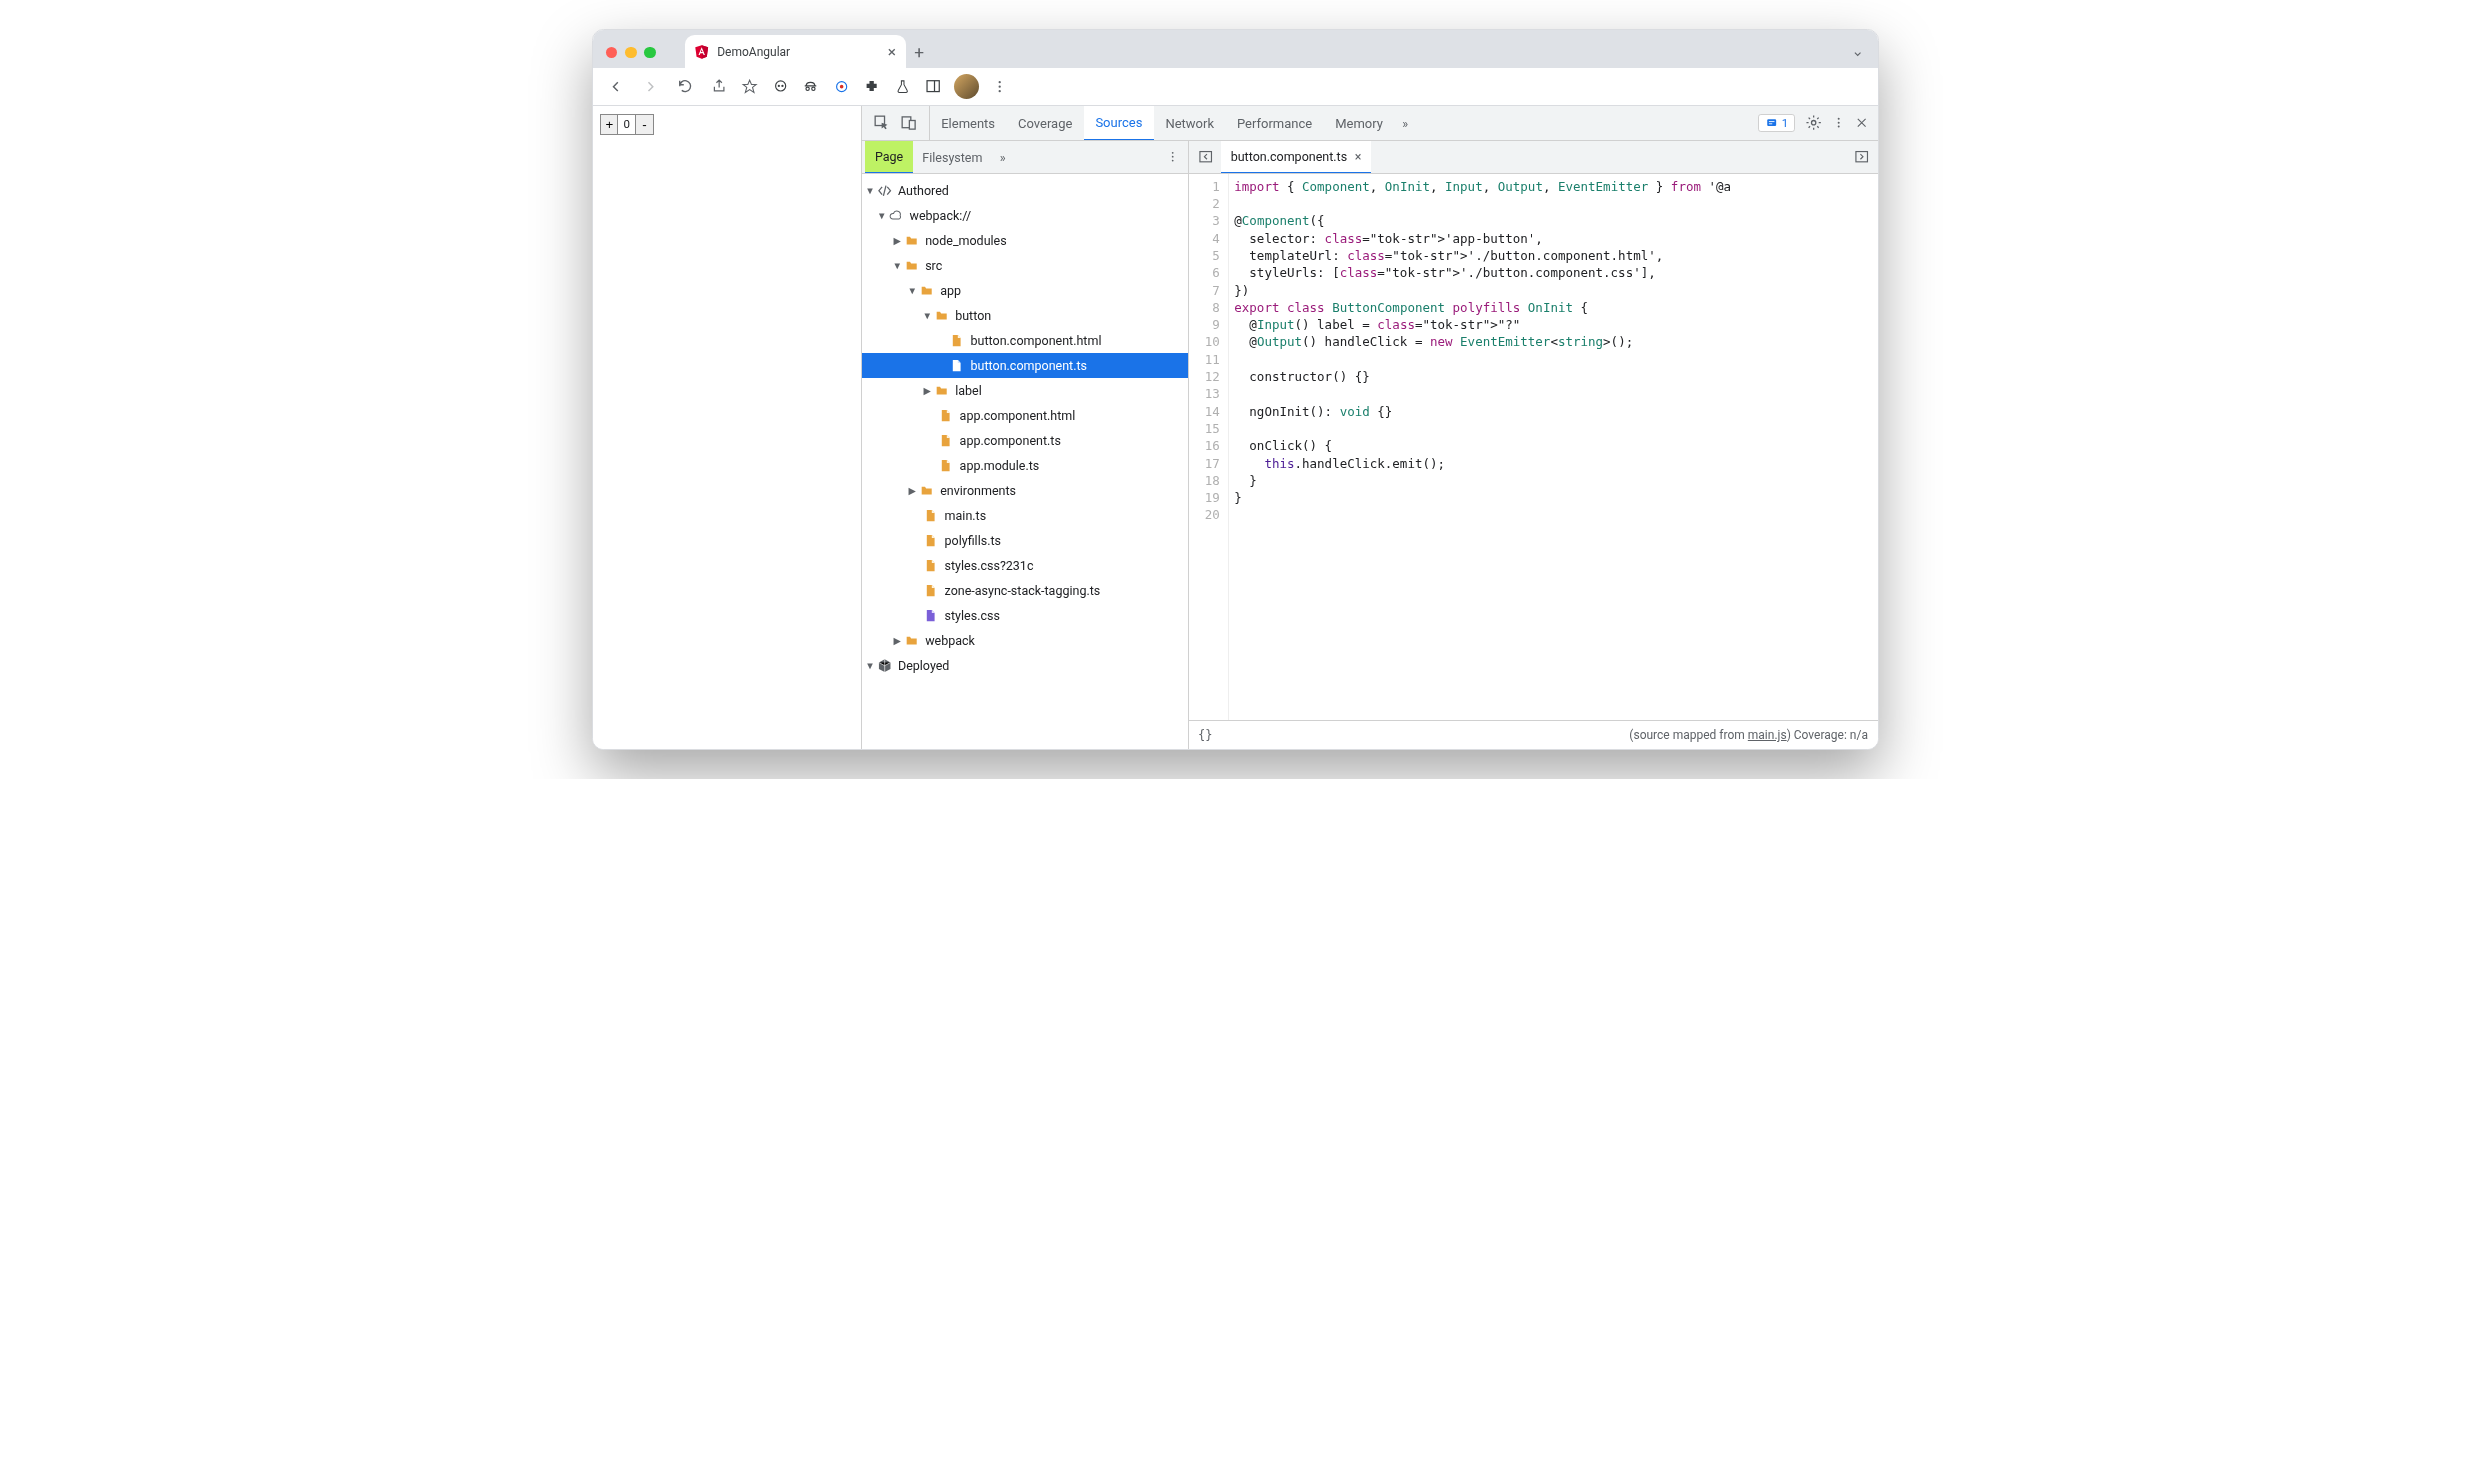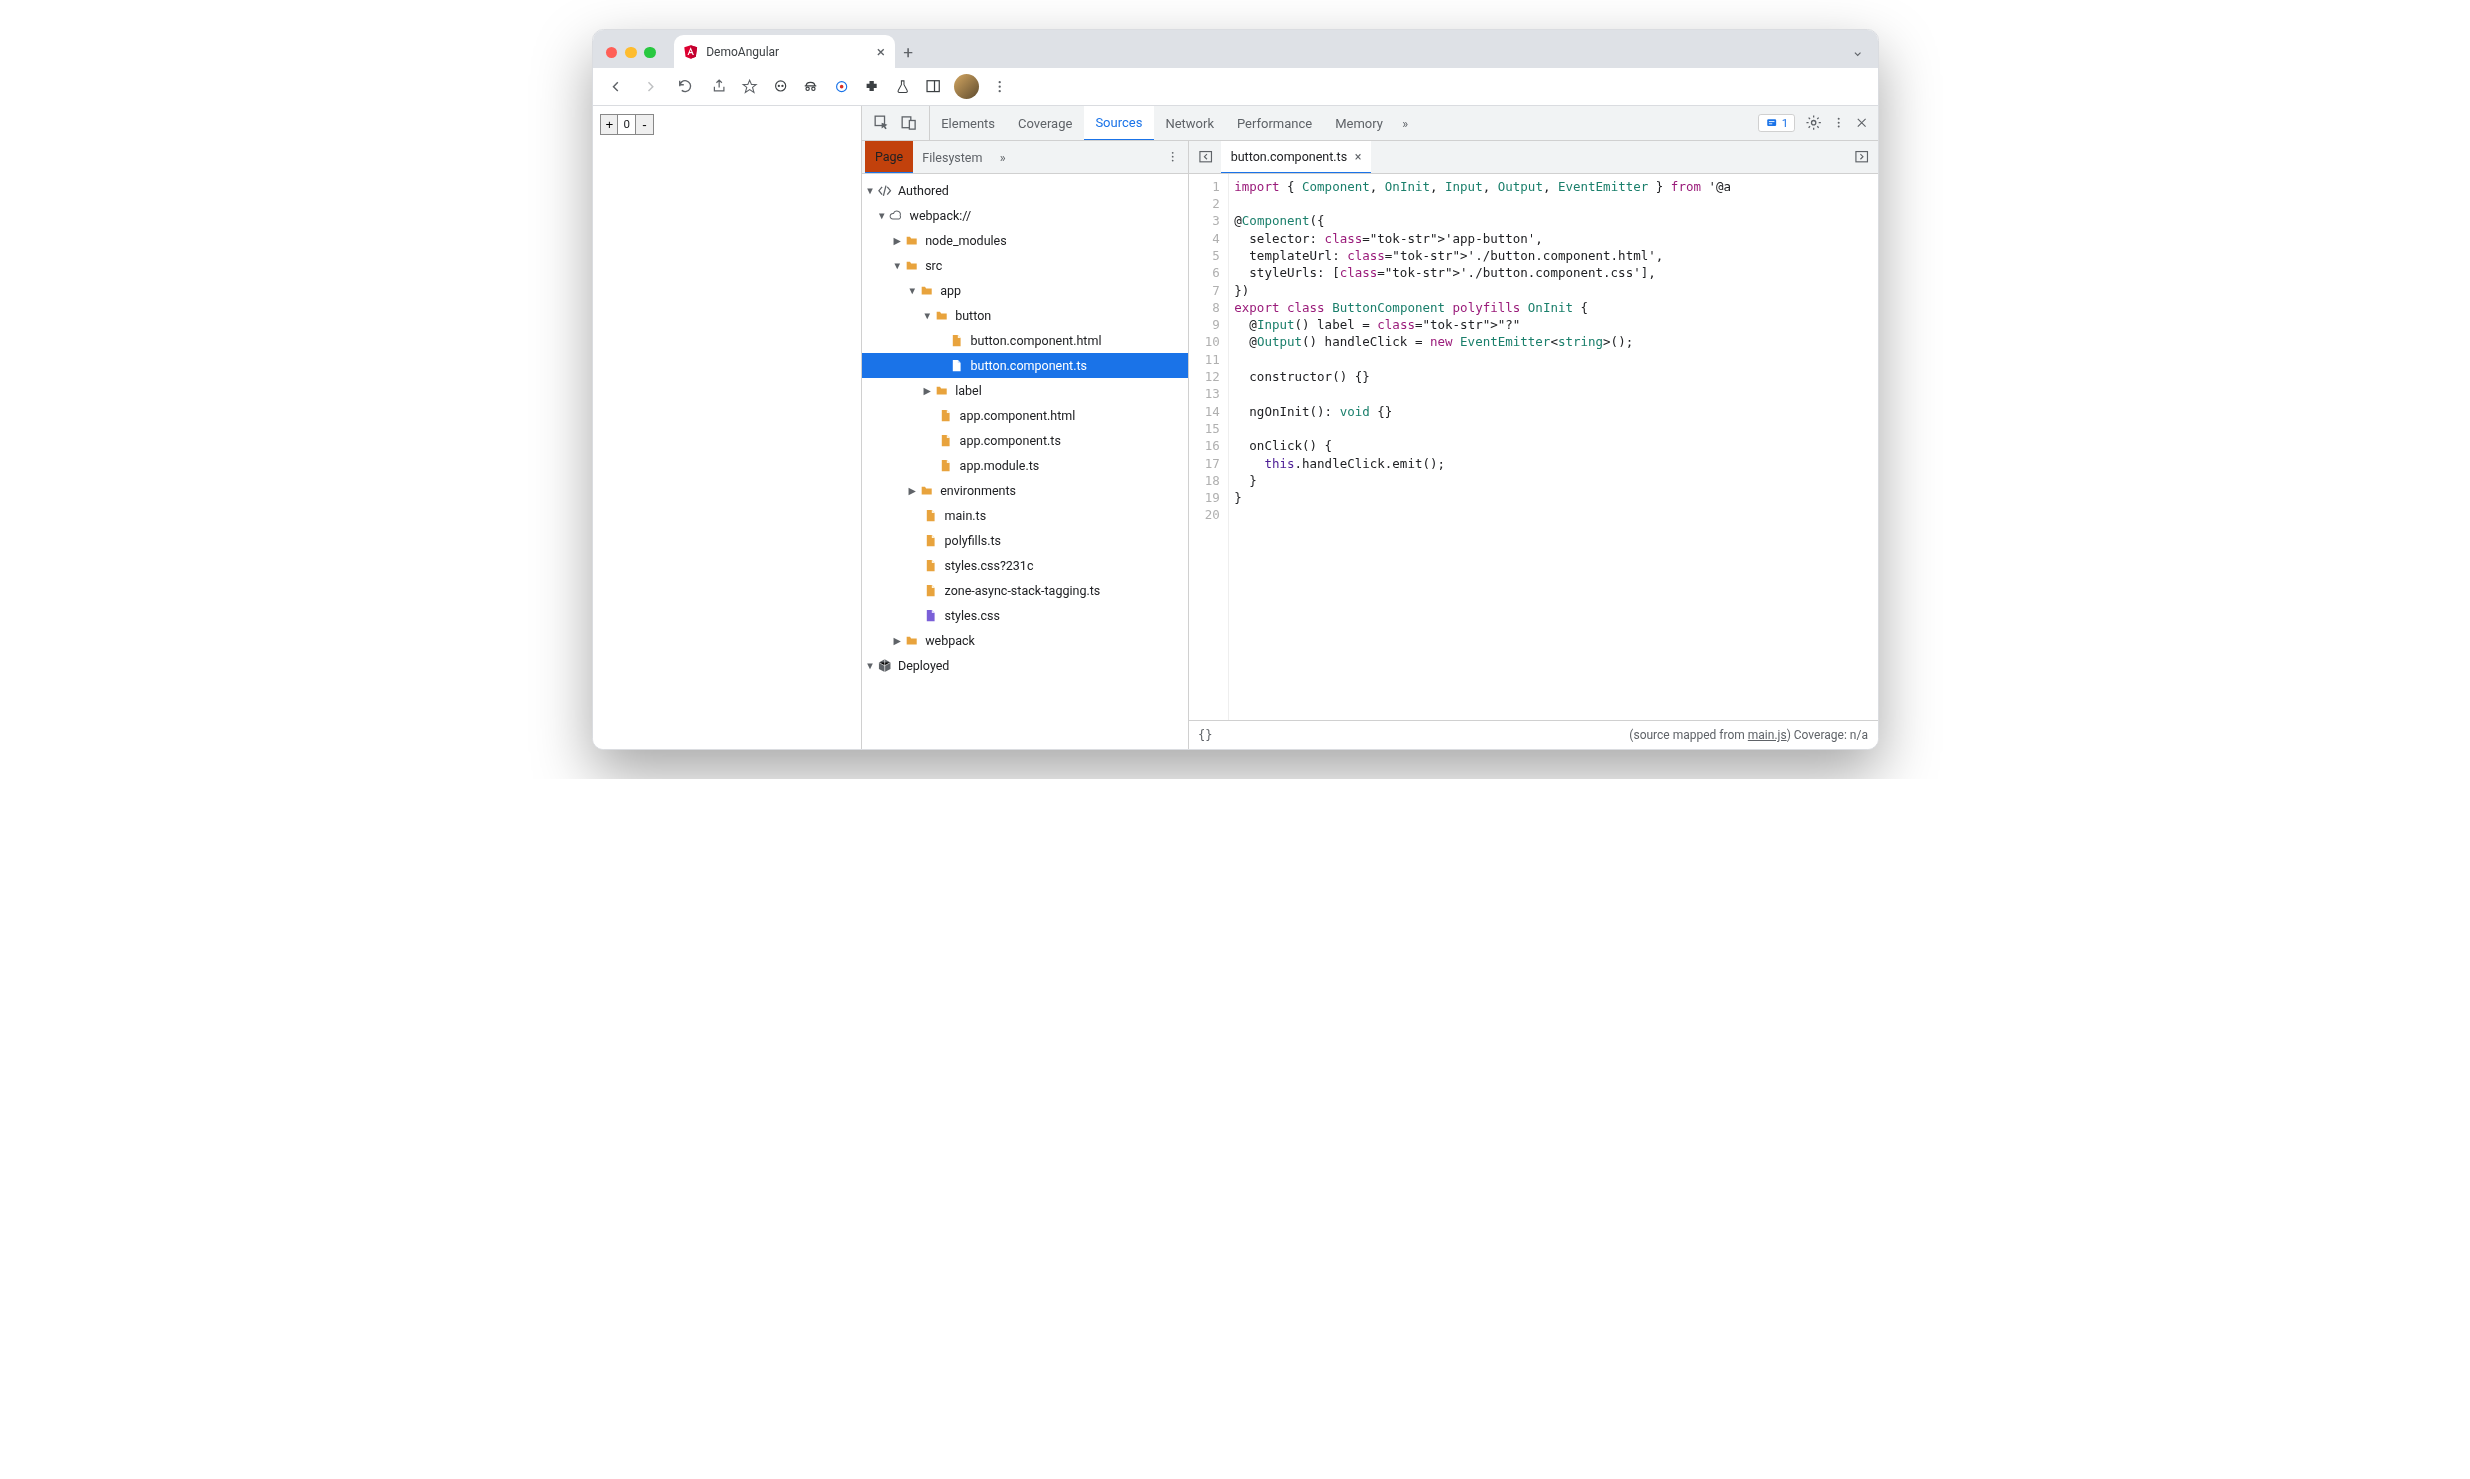--- a/index.html
+++ b/index.html
@@ -9,21 +9,21 @@
     border: 1px solid #dadce0; border-radius: 11.5px;
     box-shadow: 0 24px 58px rgba(0,0,0,0.35);
     margin: 29px auto; overflow: hidden; display: flex; flex-direction: column;
     background: #fff;
   }
   
   .tabstrip { height: 38px; background: #dee1e6; display: flex; align-items: flex-end; padding-left: 7.7px; position: relative; }
   .traffic { display: flex; gap: 7.7px; padding: 0 7.7px 9.6px 5.8px; }
   .traffic span { width: 11.5px; height: 11.5px; border-radius: 50%; display: inline-block; }
   .tl-red { background: #ff5f57; } .tl-yellow { background: #febc2e; } .tl-green { background: #28c840; }
-  .tab { background: #fff; height: 33px; border-radius: 9.6px 9.6px 0 0; padding: 0 9.6px; display: flex; align-items: center; gap: 7.7px; width: 221px; margin-left: 10px; }
+  .tab { background: #fff; height: 33px; border-radius: 9.6px 9.6px 0 0; padding: 0 9.6px; display: flex; align-items: center; gap: 7.7px; width: 221px; margin-left: 21px; }
   .tab .favicon { width: 15.4px; height: 15.4px; }
   .tab .title { flex: 1; font-size: 12px; color: #3c4043; }
   .tab .close { color: #5f6368; font-size: 15.4px; cursor: pointer; }
   .newtab { color: #5f6368; font-size: 17.3px; width: 27px; text-align: center; padding-bottom: 5.8px; cursor: pointer; }
   .tab-chevron { margin-left: auto; margin-right: 13.4px; margin-bottom: 7.7px; color: #5f6368; cursor: pointer; }
   
   .addrbar { height: 38px; display: flex; align-items: center; gap: 7.7px; padding: 0 9.6px; border-bottom: 1px solid #dadce0; background: #fff; }
   .navicon { width: 27px; height: 27px; display: flex; align-items: center; justify-content: center; color: #5f6368; border-radius: 50%; cursor: pointer; }
   .omnibox { flex: 1; height: 29px; border-radius: 14.4px; background: #f1f3f4; display: flex; align-items: center; padding: 0 9.6px; gap: 7.7px; color: #5f6368; }
   .omnibox .url { font-size: 13.4px; color: #202124; }
@@ -45,21 +45,21 @@
   .dt-tab { padding: 0 11.5px; height: 100%; display: flex; align-items: center; color: #5f6368; cursor: pointer; font-size: 13px; }
   .dt-tab.active { color: #1a73e8; border-bottom: 1.9px solid #1a73e8; background: #fff; }
   .dt-more { padding: 0 7.7px; color: #5f6368; cursor: pointer; }
   .dt-right { margin-left: auto; display: flex; align-items: center; gap: 9.6px; padding-right: 9.6px; }
   .issue-pill { background:#fff; border:1px solid #d0d0d0; border-radius: 2.9px; padding: 1px 5.8px; display:flex; align-items:center; gap:3.8px; color:#1a73e8; font-size:11.5px; cursor:pointer;}
   .dt-body { flex: 1; display: flex; min-height: 0; }
   
   .src-nav { width: 327px; border-right: 1px solid #d0d0d0; display: flex; flex-direction: column; min-height: 0; }
   .src-nav-tabs { height: 33px; display: flex; align-items: center; border-bottom: 1px solid #d0d0d0; background: #f1f3f4; padding-left: 3.8px; }
   .src-nav-tab { padding: 0 9.6px; height: 100%; display: flex; align-items: center; color: #5f6368; cursor: pointer; font-size: 12.5px; }
-  .src-nav-tab.active { color: #202124; border-bottom: 1.9px solid #1a73e8; background: #c2410c; }
+  .src-nav-tab.active { color: #202124; border-bottom: 1.9px solid #1a73e8; background: #bef264; }
   .src-nav-more { color:#5f6368; padding: 0 7.7px; cursor:pointer; }
   .src-nav-kebab { margin-left:auto; margin-right:7.7px; color:#5f6368; cursor:pointer; }
   .tree { flex: 1; overflow: auto; padding-top: 3.8px; user-select: none; }
   .tree-row { display: flex; align-items: center; height: 25px; padding-left: 3.8px; cursor: pointer; white-space: nowrap; }
   .tree-row.selected { background: #1a73e8; color: #fff; }
   .tw { display:inline-block; width:9.6px; text-align:center; color:#5f6368; font-size:9.6px; }
   .ticon { width:15.4px; height:15.4px; margin: 0 5.8px 0 1.9px; display:inline-flex; align-items:center; justify-content:center; }
   .folder { fill:#e8a33d; }
   .file-y { fill:#e8a33d; }
   .file-p { fill:#7a5fd8; }

